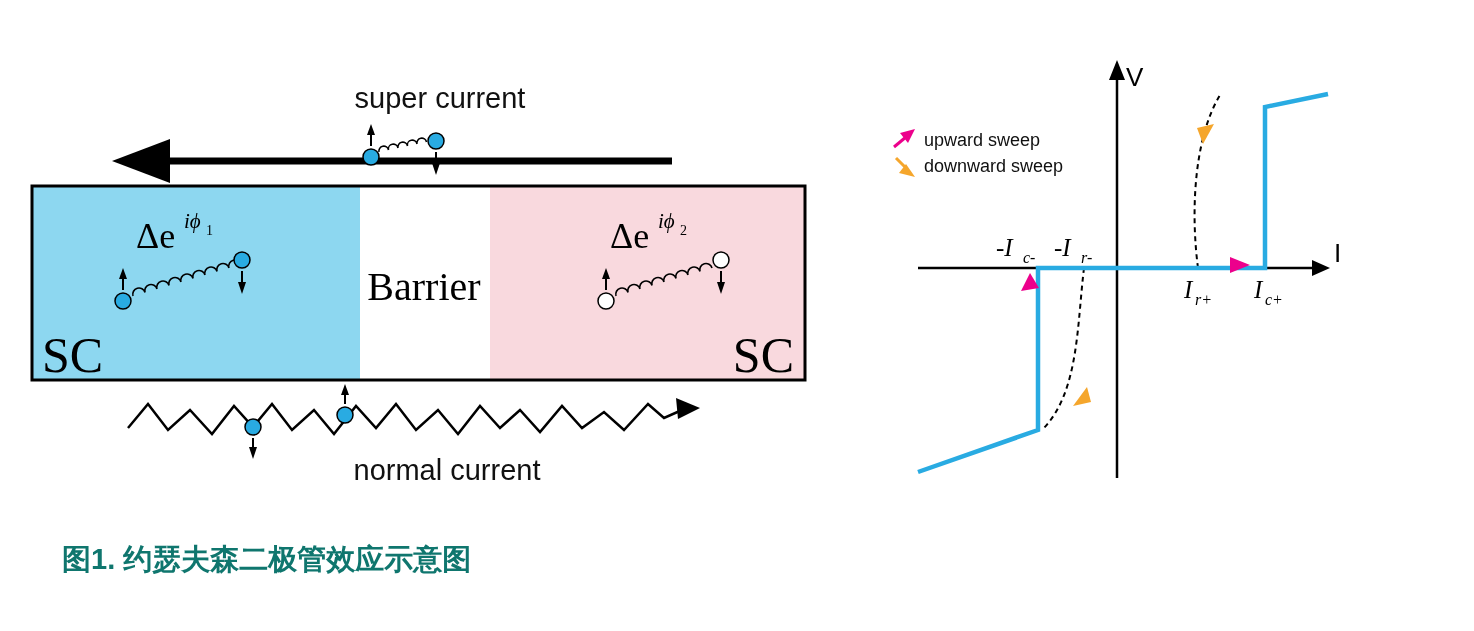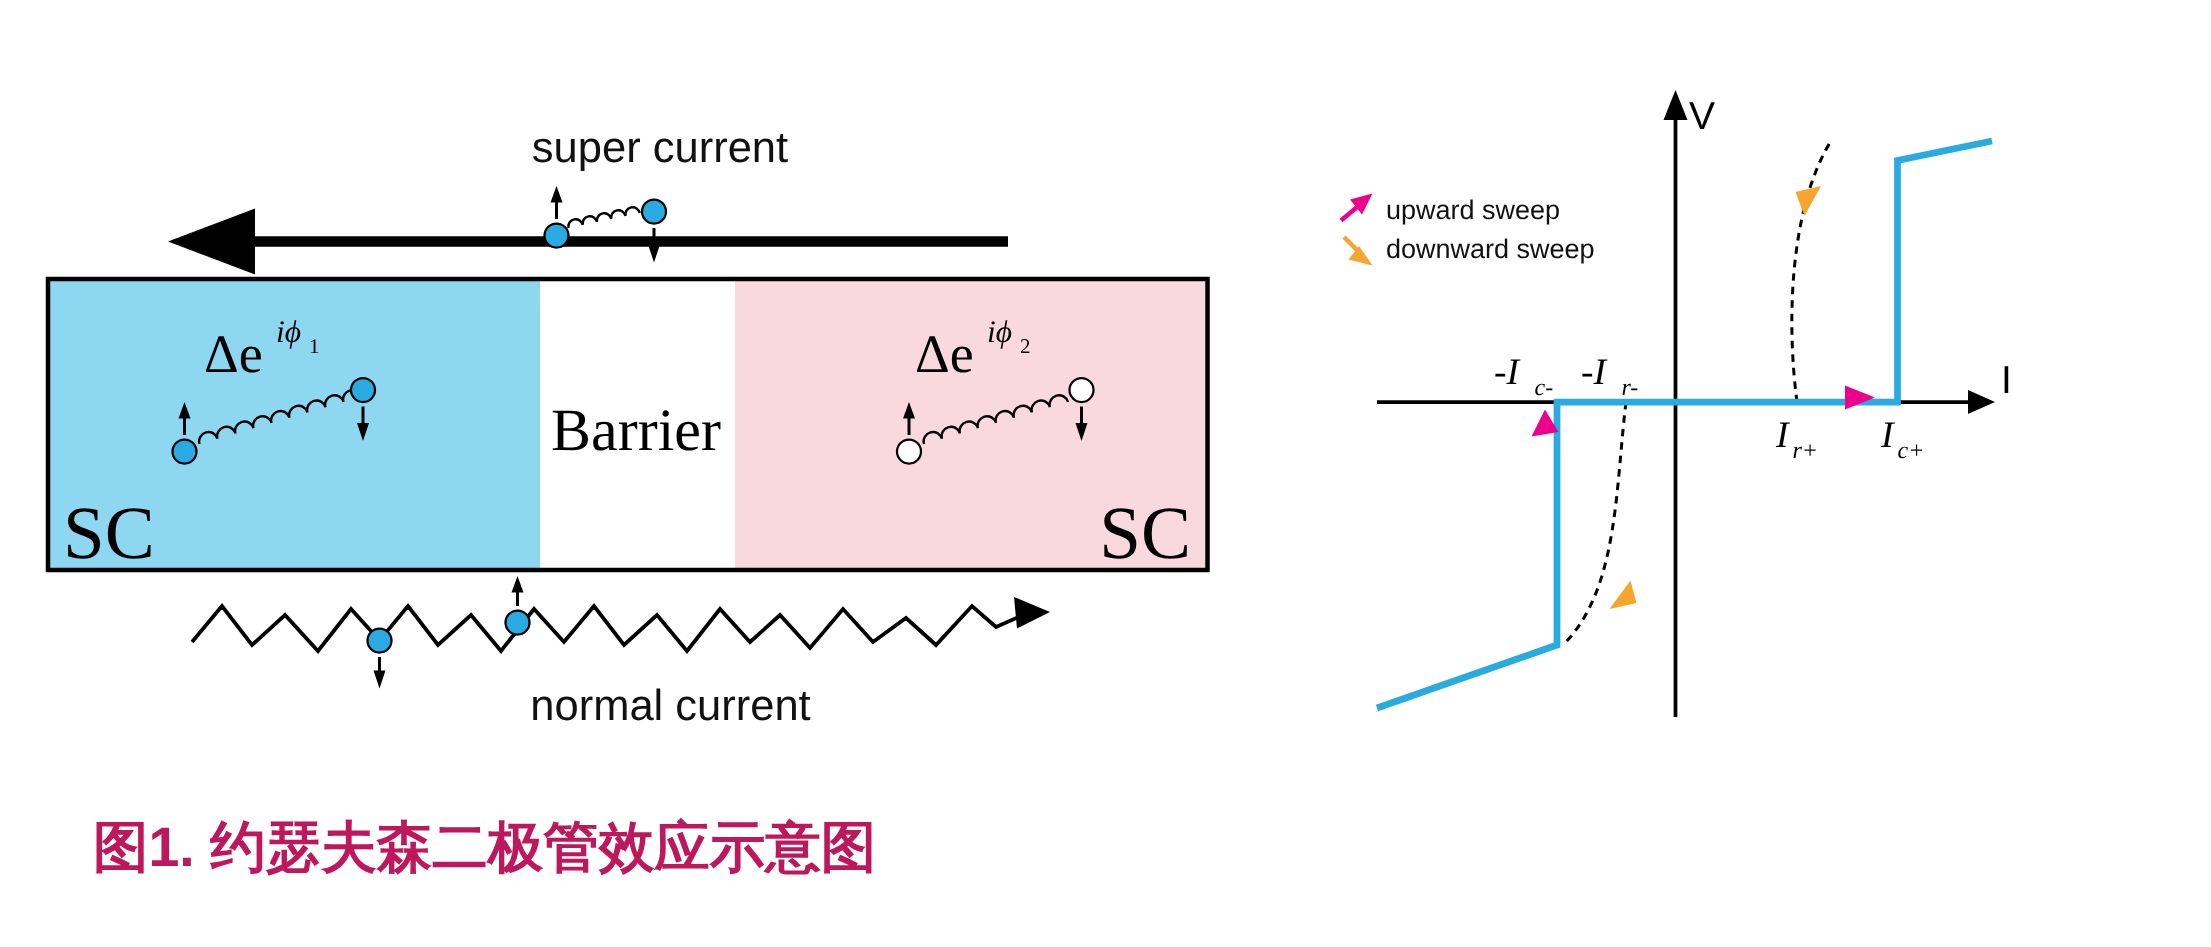--- a/index.html
+++ b/index.html
@@ -11,21 +11,21 @@
   .serif-sc{font-family:"Liberation Serif",serif;font-size:50px;fill:#000;}
   .serif-delta{font-family:"Liberation Serif",serif;font-size:36px;fill:#000;}
   .serif-sup{font-family:"Liberation Serif",serif;font-style:italic;font-size:21px;fill:#000;}
   .serif-sub{font-family:"Liberation Serif",serif;font-size:14px;fill:#000;}
   .axis-label{font-family:"Liberation Sans",sans-serif;font-size:26px;fill:#000;}
   .legend-label{font-family:"Liberation Sans",sans-serif;font-size:18px;fill:#111;}
   .tick-base{font-family:"Liberation Serif",serif;font-style:italic;font-size:25px;fill:#000;}
   .tick-sub{font-family:"Liberation Serif",serif;font-style:italic;font-size:16px;fill:#000;}
   .stroke-black{stroke:#000;fill:none;}
   .caption{position:absolute;font-family:"Liberation Sans",sans-serif;font-weight:700;
-           font-size:37px;color:#be185d;white-space:nowrap;}
+           font-size:29px;color:#0f766e;white-space:nowrap;}
 </style>
 </head>
 <body>
 
 <div id="stage">
 
   <svg style="left:0;top:0" width="830" height="520" viewBox="0 0 830 520">
 
     <text class="sans-label" x="440" y="108" text-anchor="middle">super current</text>
 

